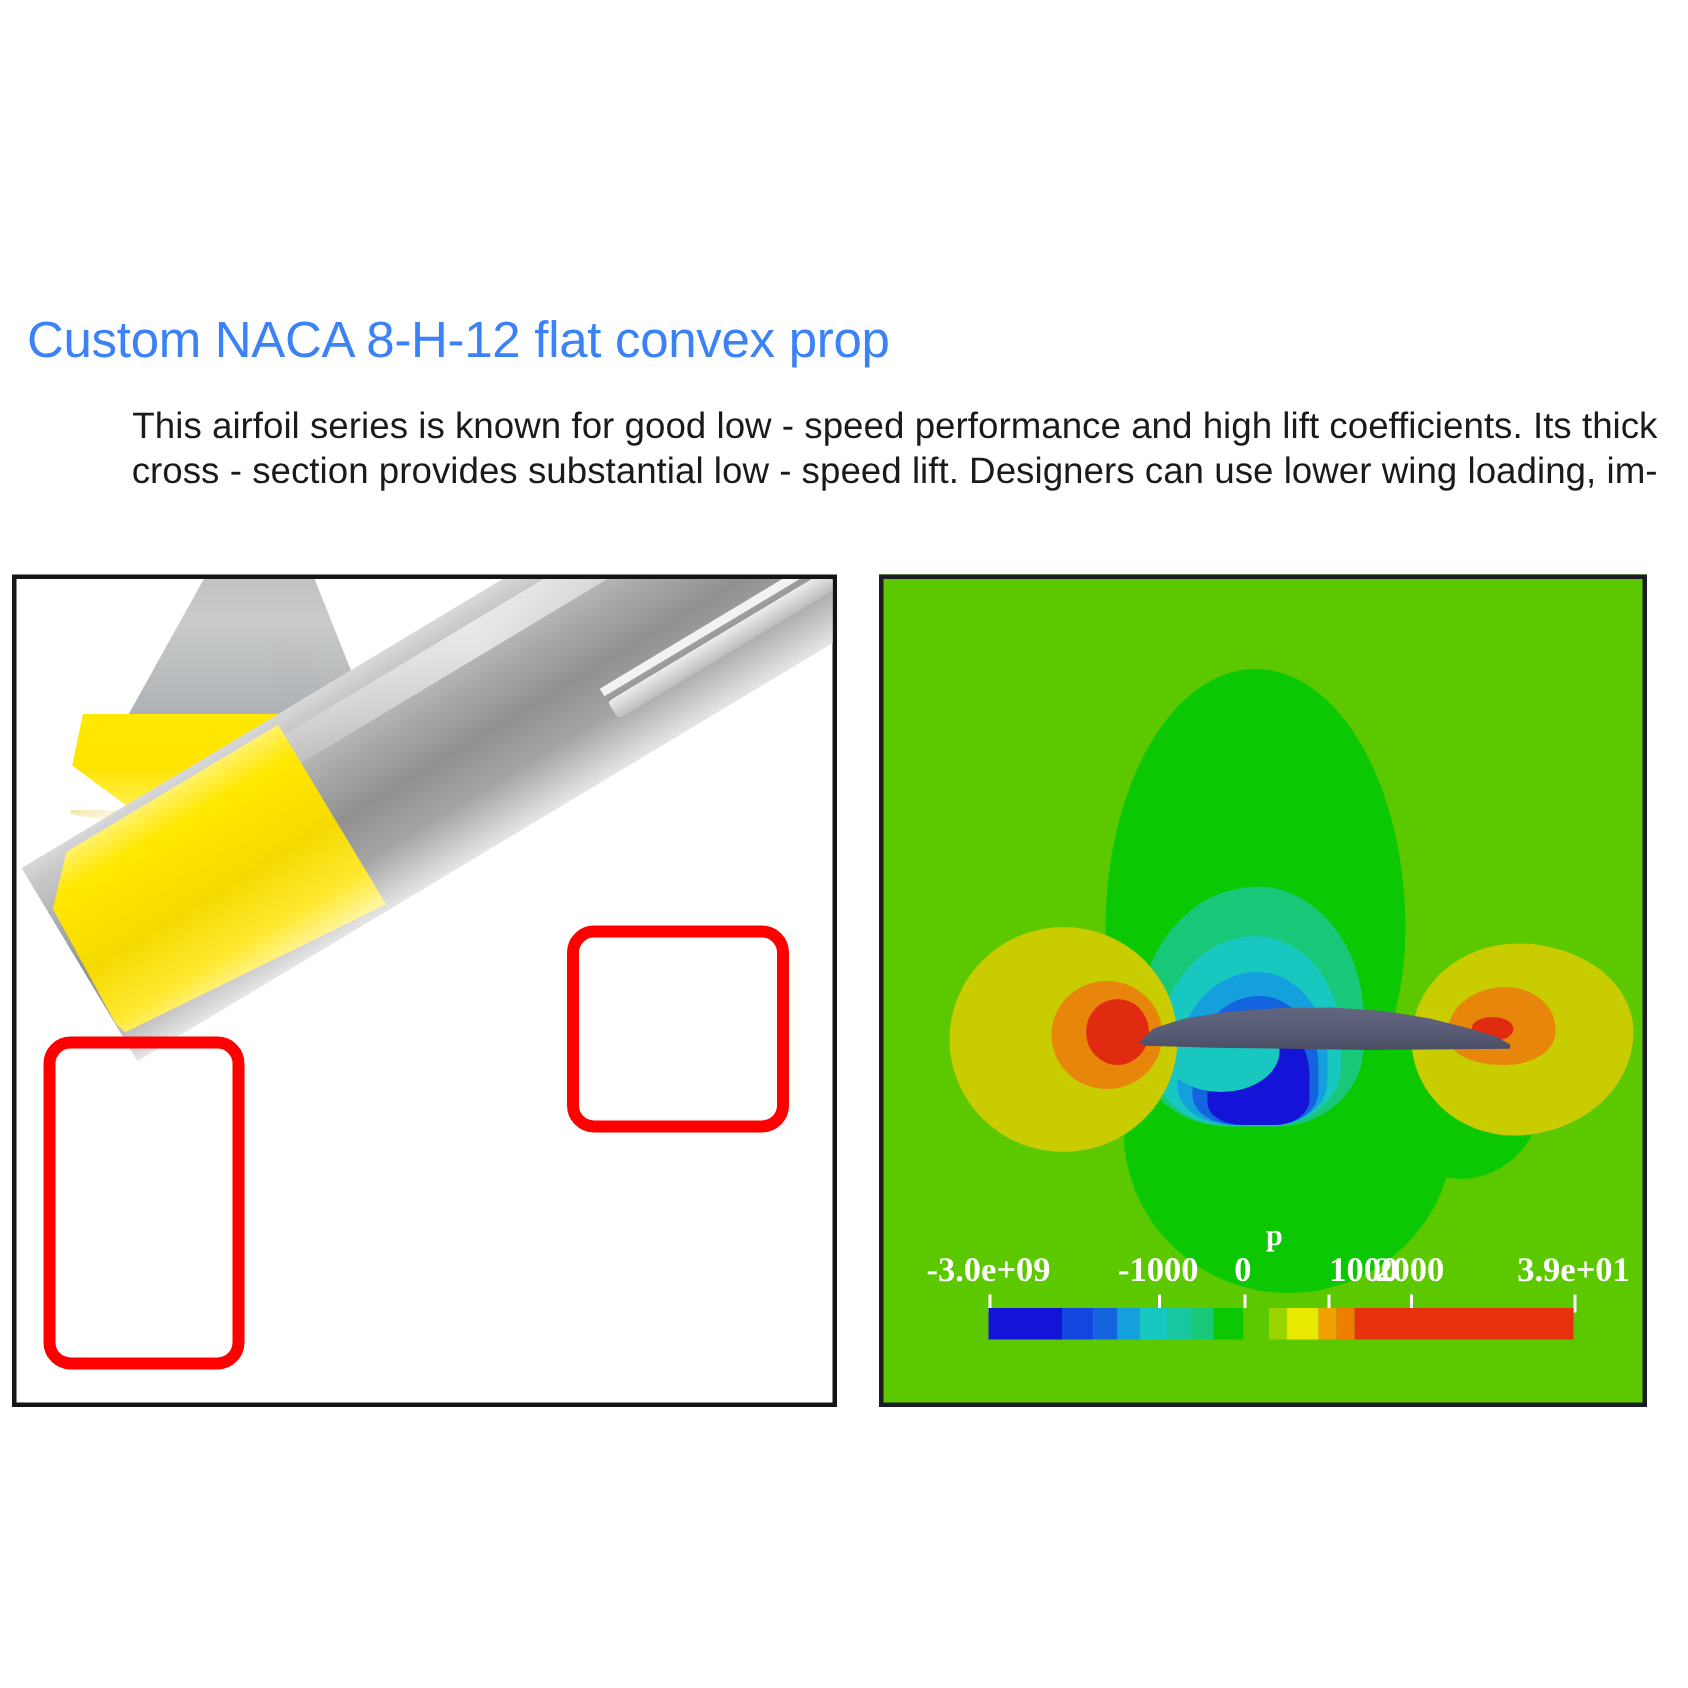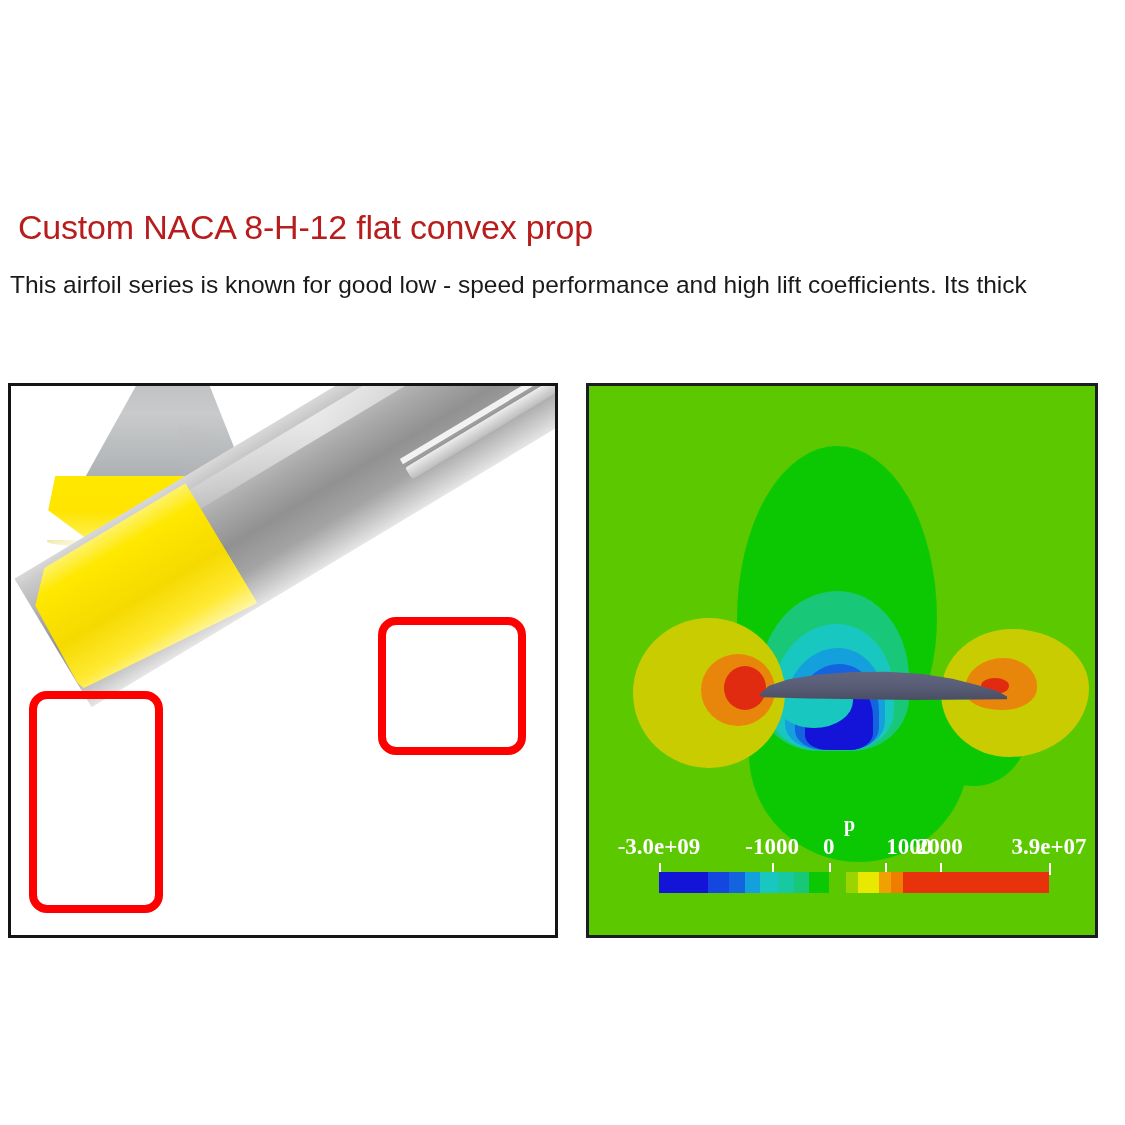--- a/index.html
+++ b/index.html
@@ -15,32 +15,33 @@
     overflow: hidden;
   }
 
   
   #page-title {
     position: absolute;
     left: 18px;
     top: 185px;
     font-size: 34px;
     font-weight: 400;
-    color: #b91c1c;
+    color: #3b82f6;
     letter-spacing: -0.2px;
     white-space: nowrap;
   }
   #description {
     position: absolute;
     left: 10px;
     top: 270px;
     width: 1095px;
     font-size: 24.5px;
     line-height: 30px;
     color: #1a1a1a;
+    text-align: right;
   }
   #description .desc-line {
     display: block;
     white-space: nowrap;
   }
 
   
   #panels {
     position: absolute;
     left: 0;
@@ -323,20 +324,21 @@
   
   [data-interactable] { box-sizing: border-box; }
 </style>
 </head>
 <body>
 
 <h1 id="page-title" data-interactable="false">Custom NACA 8-H-12 flat convex prop</h1>
 
 <div id="description" data-interactable="false">
   <span class="desc-line" data-interactable="false">This airfoil series is known for good low - speed performance and high lift coefficients. Its thick</span>
+  <span class="desc-line" data-interactable="false">cross - section provides substantial low - speed lift. Designers can use lower wing loading, im-</span>
 </div>
 
 <div id="panels" data-interactable="false">
 
   <div id="photo-panel" data-interactable="false">
     <div class="photo-stage" data-interactable="false">
 
       <div class="inset-tip" data-interactable="false">
         <div class="tip-gray" data-interactable="false"></div>
         <div class="tip-gray-b" data-interactable="false"></div>
@@ -383,21 +385,21 @@
       <div id="airfoil" data-interactable="false"></div>
 
       <div id="colorbar-block" data-interactable="false">
         <div id="cb-title" data-interactable="false">p</div>
         <div id="cb-labels" data-interactable="false">
             <div class="cb-tick-label" data-interactable="false" style="left: 58px;">-3.0e+09</div>
             <div class="cb-tick-label" data-interactable="false" style="left: 171.1px;">-1000</div>
             <div class="cb-tick-label" data-interactable="false" style="left: 227.65px;">0</div>
             <div class="cb-tick-label" data-interactable="false" style="left: 284.2px; margin-left: 24px;">1000</div>
             <div class="cb-tick-label" data-interactable="false" style="left: 338.8px;">2000</div>
-            <div class="cb-tick-label" data-interactable="false" style="left: 448px;">3.9e+07</div>
+            <div class="cb-tick-label" data-interactable="false" style="left: 448px;">3.9e+01</div>
           </div>
         <div id="cb-ticks" data-interactable="false">
             <div class="cb-tick-mark" data-interactable="false" style="left: 58px;"></div>
             <div class="cb-tick-mark" data-interactable="false" style="left: 171.1px;"></div>
             <div class="cb-tick-mark" data-interactable="false" style="left: 227.65px;"></div>
             <div class="cb-tick-mark" data-interactable="false" style="left: 284.2px;"></div>
             <div class="cb-tick-mark" data-interactable="false" style="left: 338.8px;"></div>
             <div class="cb-tick-mark" data-interactable="false" style="left: 448px;"></div>
           </div>
         <div id="cb-bar" data-interactable="false">

